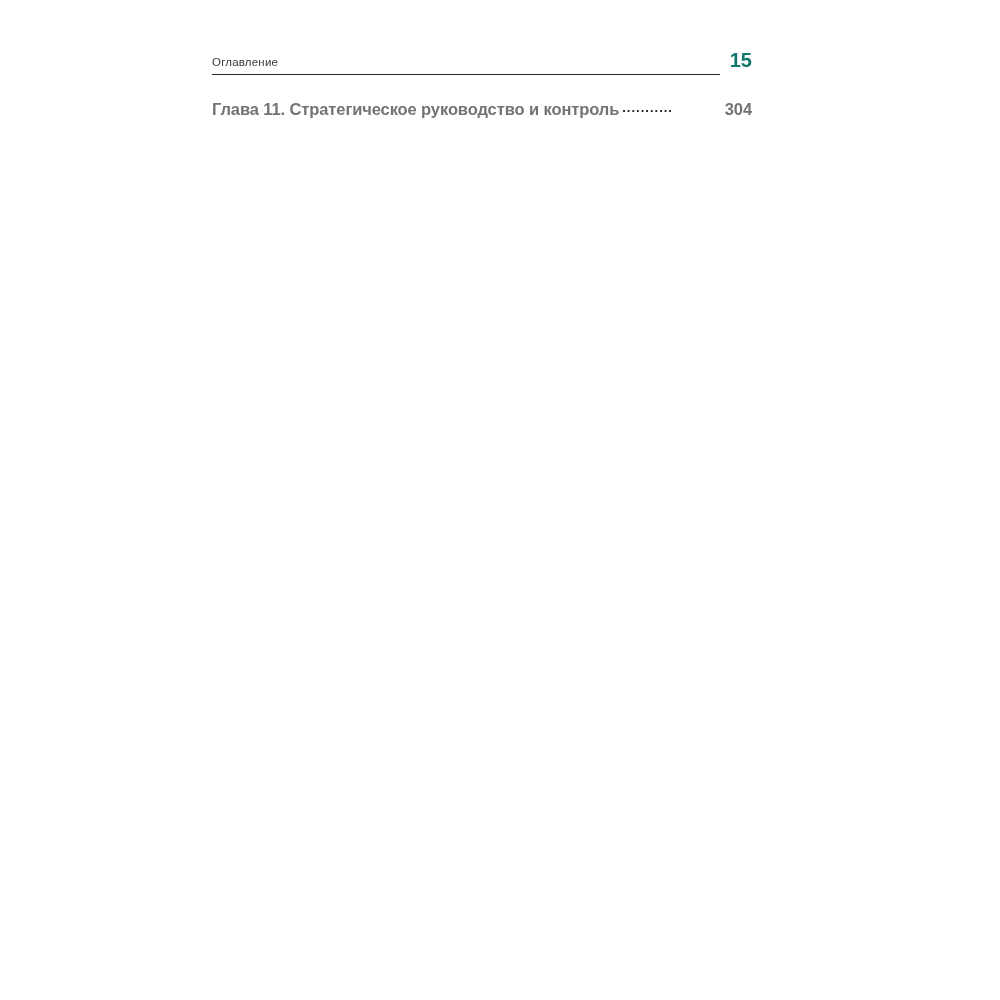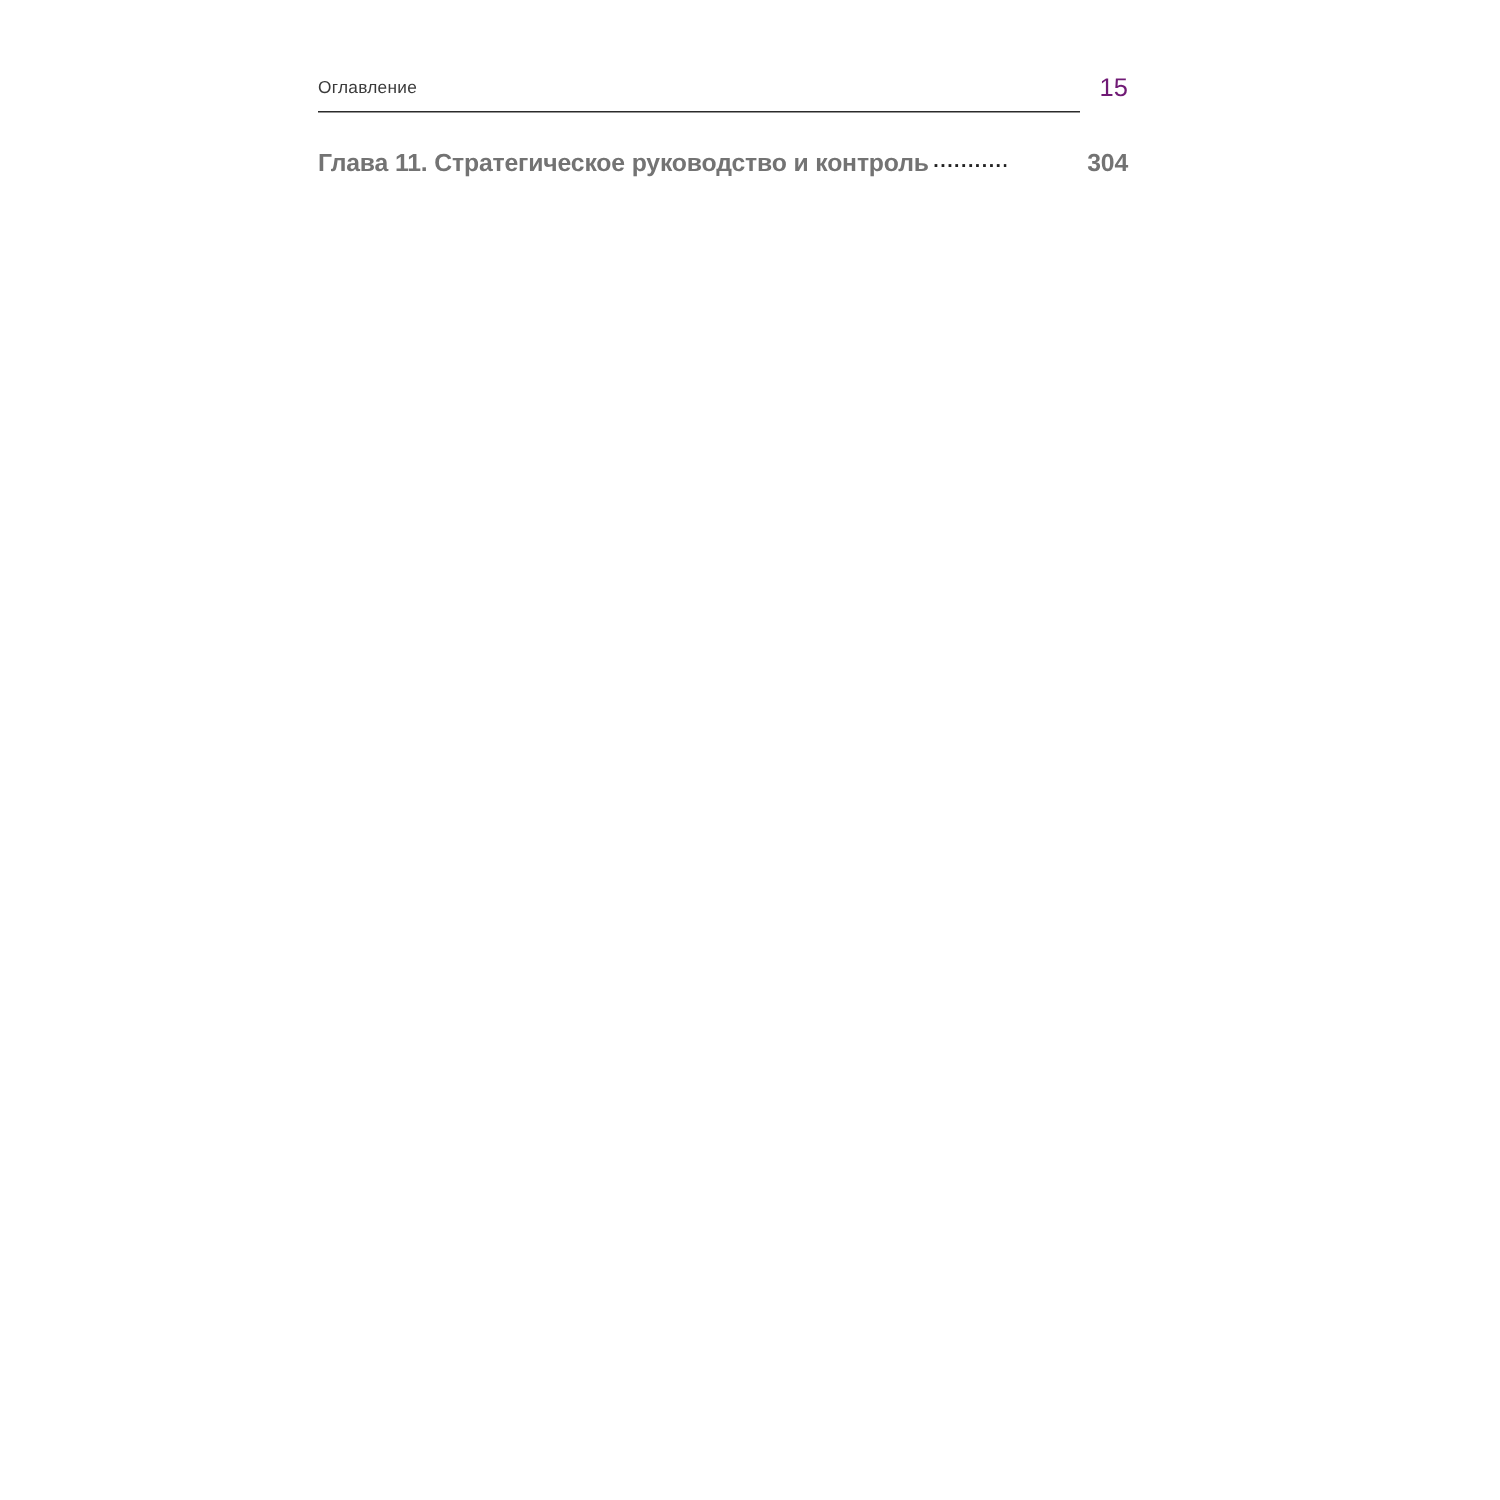--- a/index.html
+++ b/index.html
@@ -32,23 +32,23 @@
     justify-content: space-between;
   }
   .header-title {
     font-size: 11.5px;
     color: #3a3a3a;
     letter-spacing: .2px;
     line-height: 1;
     padding-bottom: 3px;
   }
   .header-page {
-    font-size: 17px;
-    font-weight: normal;
-    color: #701a75;
+    font-size: 20px;
+    font-weight: bold;
+    color: #0f766e;
     line-height: 1;
     padding-bottom: 1px;
   }
   .header-rule {
     position: absolute;
     left: 212px;
     top: 74px;
     width: 508px;
     height: 1px;
     background: #2b2b2b;

